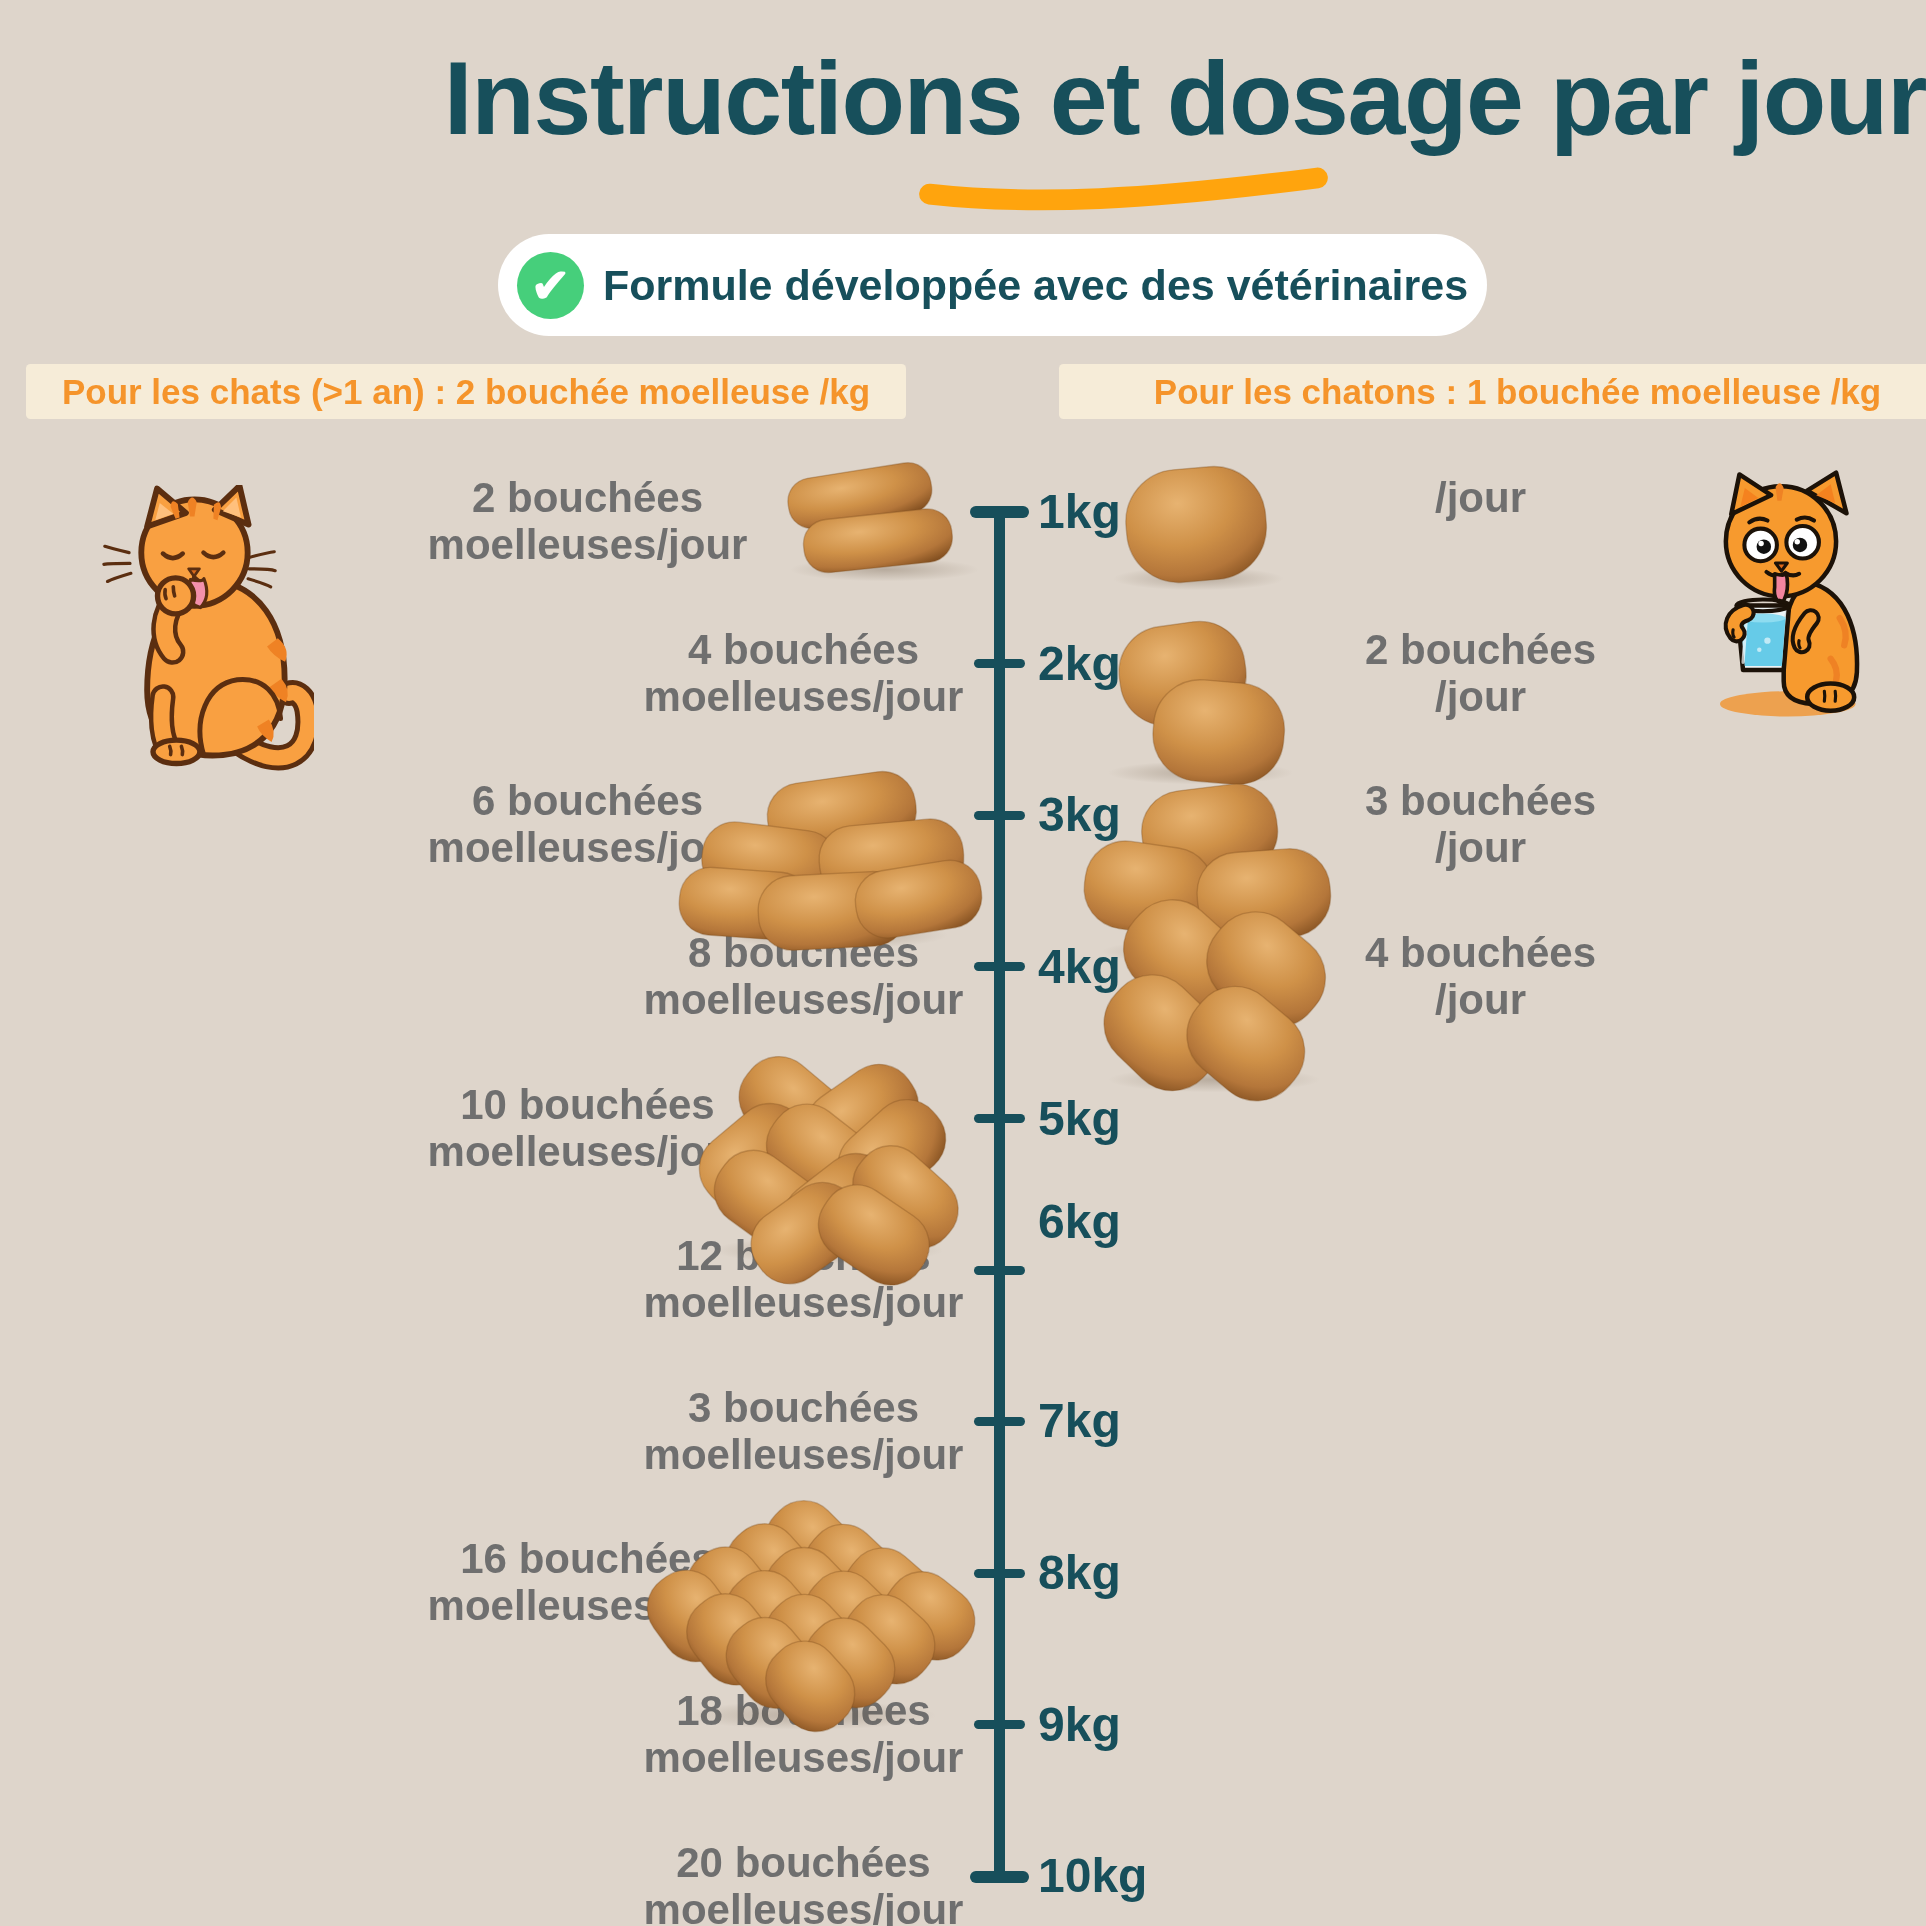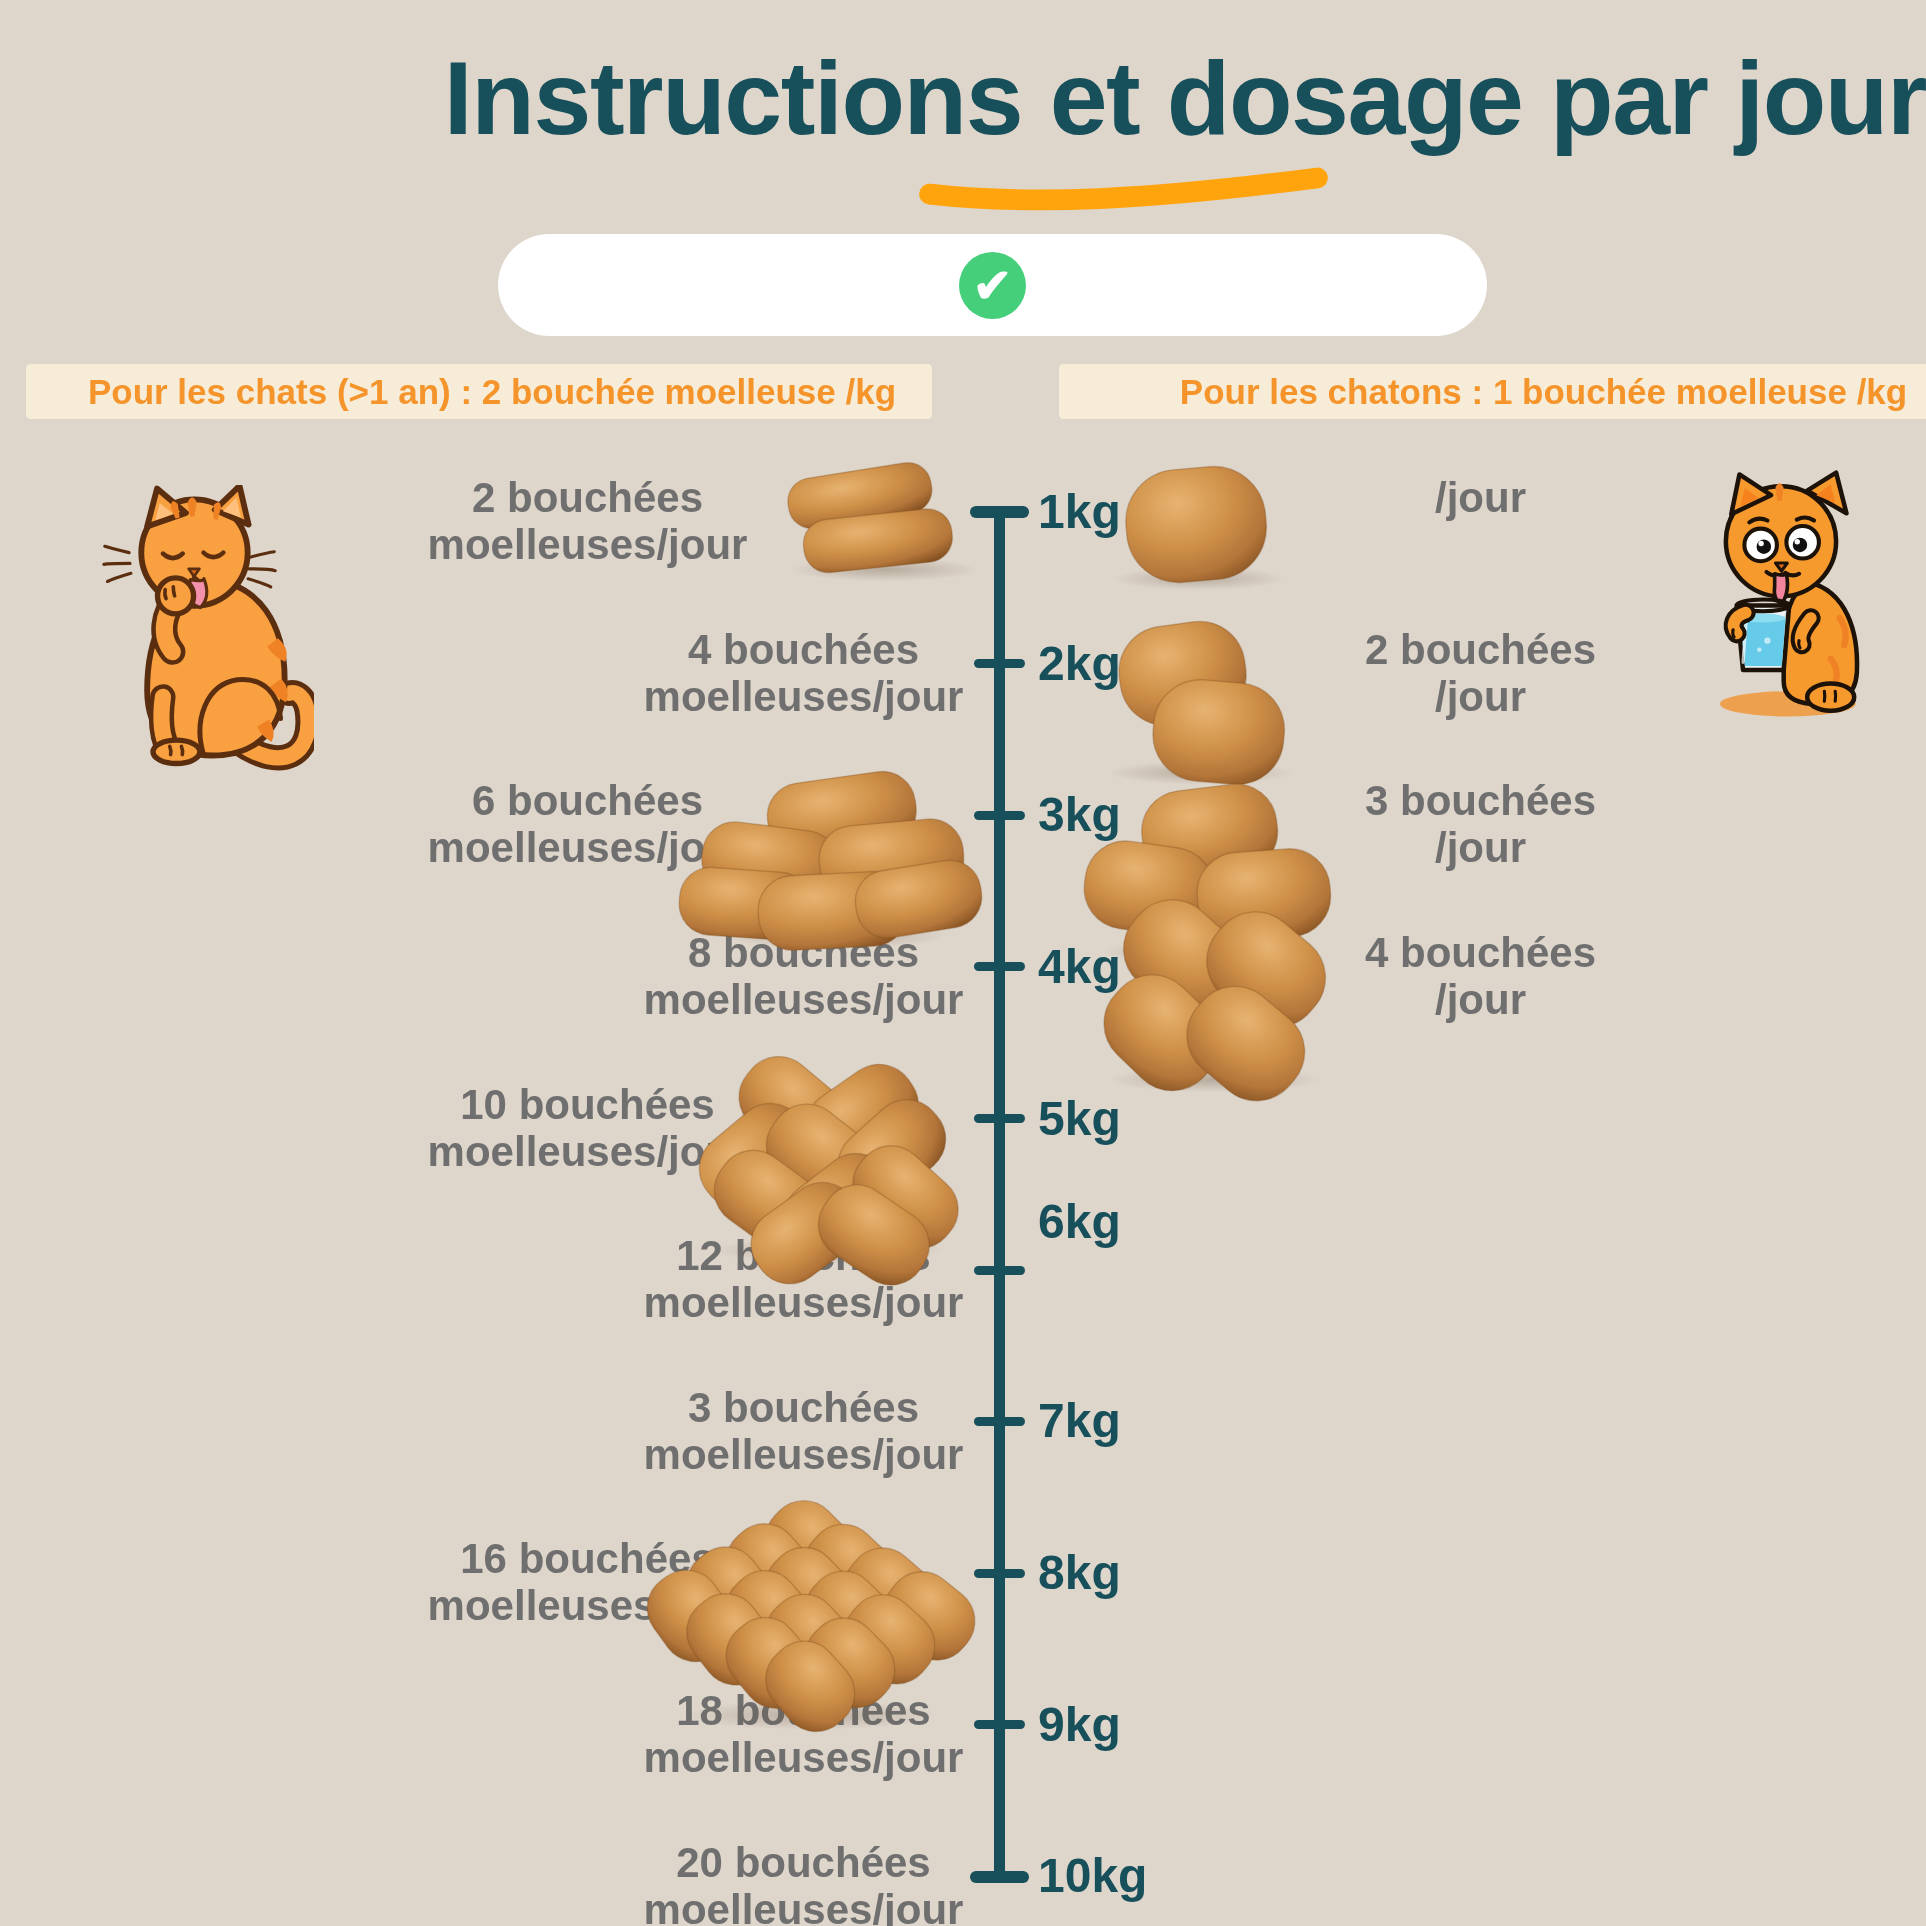--- a/index.html
+++ b/index.html
@@ -8,21 +8,21 @@
     font-family:"Liberation Sans",sans-serif;font-weight:bold;}
   .title{position:absolute;left:0;top:42px;width:100%;text-align:right;
     font-size:104px;line-height:113px;letter-spacing:-1.4px;color:var(--teal,#174f5b);}
   .swoosh{position:absolute;left:916px;top:166px;width:415px;height:50px;}
   .badge{position:absolute;left:498px;top:234px;width:989px;height:102px;background:var(--badge_background,#fff);
     border-radius:52px;display:flex;align-items:center;justify-content:center;gap:19px;}
   .badge .check{width:67px;height:67px;border-radius:50%;background:var(--badge_green,#46cf7b);
     color:#fff;font-size:47px;display:flex;align-items:center;justify-content:center;flex:0 0 auto;}
   .badge .btxt{font-size:43px;color:var(--teal,#174f5b);white-space:nowrap;}
   .band{position:absolute;top:364px;height:55px;background:var(--band_background,#f6ecd8);border-radius:4.5px;
-    display:flex;align-items:center;justify-content:center;font-size:35px;color:var(--orange,#f5942b);white-space:nowrap;padding-left:26px;}
+    display:flex;align-items:center;justify-content:center;font-size:35px;color:var(--orange,#f5942b);white-space:nowrap;}
   .band.left{left:26px;width:880px;}
   .band.right{left:1059px;width:917px;}
   
   .sbar{position:absolute;background:var(--teal,#134f5b);}
   .sline{left:994px;top:512px;width:10.8px;height:1364px;border-radius:5.4px;}
   .scap{left:970px;width:59px;height:11.7px;border-radius:5.9px;}
   .cap0{top:506px;} .cap9{top:1871px;}
   .stick{left:974px;width:51px;height:9px;border-radius:4.5px;}
   .tk1{top:659px;}.tk2{top:811px;}.tk3{top:962px;}.tk4{top:1114px;}
   .tk5{top:1266px;}.tk6{top:1417px;}.tk7{top:1569px;}.tk8{top:1720px;}
@@ -49,20 +49,21 @@
   <div class="title">Instructions et dosage par jour</div>
 
   <svg class="swoosh" viewBox="0 0 920 110">
     <path d="M30,62 C260,88 520,74 890,26" fill="none" stroke="#ffa40d" stroke-width="46" stroke-linecap="round"></path>
   </svg>
 
   <div class="badge">
     <div class="check">
         <span>✔</span>
       </div>
+    <div class="btxt">Formule développée avec des vétérinaires</div>
   </div>
 
   <div class="band left">Pour les chats (&gt;1 an) : 2 bouchée moelleuse /kg</div>
   <div class="band right">Pour les chatons : 1 bouchée moelleuse /kg</div>
 
   <div>
     <div class="sbar sline"></div>
     <div class="sbar scap cap0"></div>
     <div class="sbar scap cap9"></div>
     <div class="sbar stick tk1"></div>

